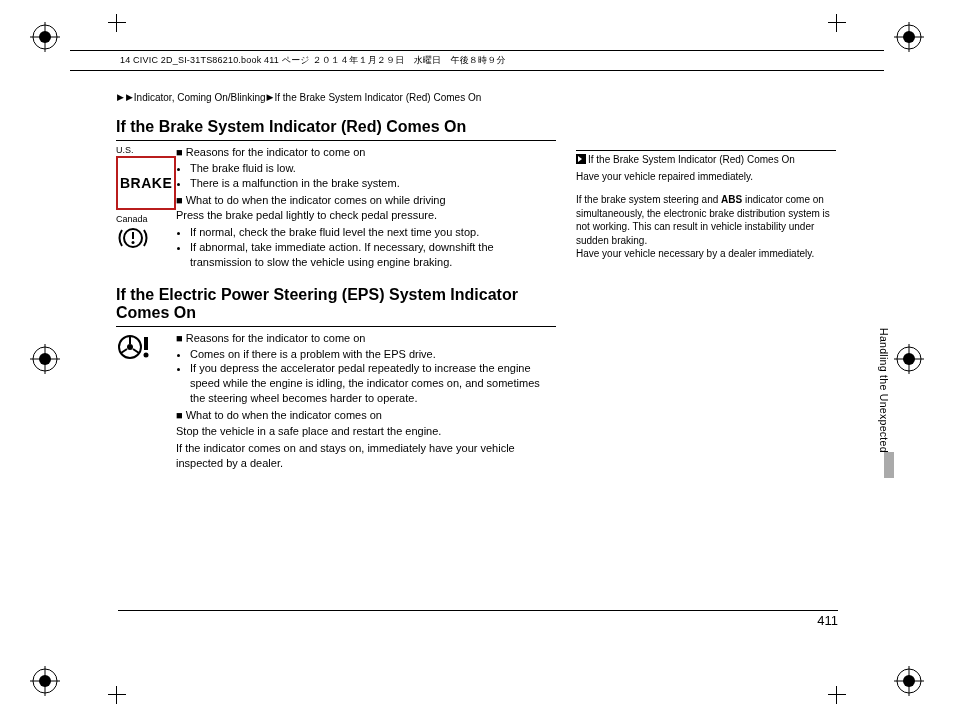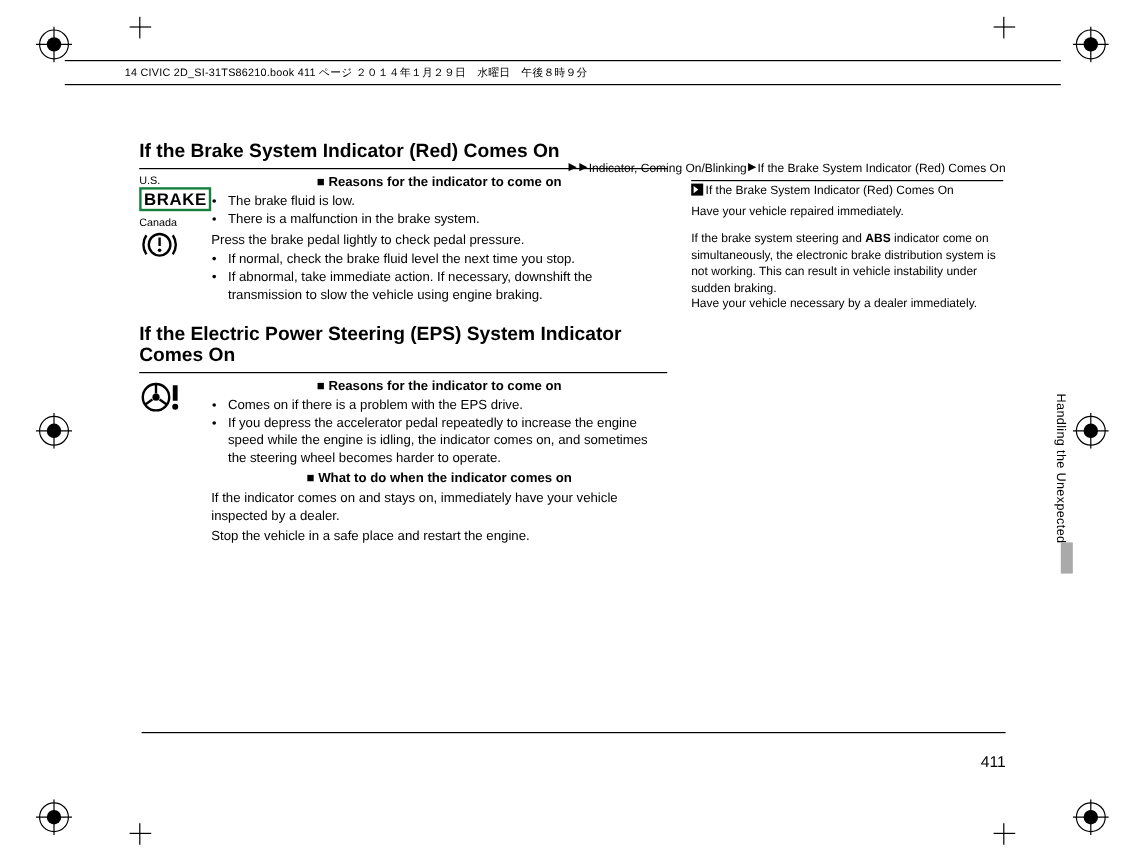--- a/index.html
+++ b/index.html
@@ -27,44 +27,44 @@
   .crosshair { position:absolute; width:18px; height:18px; }
   .crosshair::before, .crosshair::after { content:""; position:absolute; background:#000; }
   .crosshair::before { left:8px; top:0; width:1px; height:18px; }
   .crosshair::after  { left:0; top:8px; width:18px; height:1px; }
   .ch-tl { left:108px; top:14px; }
   .ch-tr { right:108px; top:14px; }
   .ch-bl { left:108px; bottom:14px; }
   .ch-br { right:108px; bottom:14px; }
 
   .bookline {
-    position:absolute; left:54px; right:70px; top:50px;
+    position:absolute; left:70px; right:70px; top:50px;
     border-top:0.5px solid #000; border-bottom:0.5px solid #000;
     padding:3px 50px 3px 50px;
     font-size:9px; letter-spacing:0.2px;
   }
 
   .breadcrumb {
     position:absolute; left:116px; right:116px; top:92px;
-    text-align:right; font-size:10px;margin-top:42px;
+    font-size:10px;
   }
   .breadcrumb .tri { display:inline-block; margin:0 1px; font-size:9px; vertical-align:1px;}
   .content {
     position:absolute; left:116px; top:118px; width:440px;
   }
   h2 {
     font-size:16px; font-weight:bold; margin:0 0 2px 0;
     border-bottom:1px solid #000; padding-bottom:4px;
   }
   .block { display:flex; margin-top:4px; }
   .icons { width:60px; text-align:left; font-size:9px; flex-shrink:0;}
-  .brakebox { border:2px solid #15803d; font-weight:bold; font-size:14px; letter-spacing:0.5px; padding:0 2px; display:inline-block; margin:1px 0 4px 0;}
+  .brakebox { border:2px solid #b91c1c; font-weight:bold; font-size:14px; letter-spacing:0.5px; padding:17px 2px; display:inline-block; margin:1px 0 4px 0;}
   .circ { display:inline-block; margin-top:2px; }
   .body { flex:1; font-size:11px; line-height:1.35; }
-  .sqhead { font-weight:bold;text-align:center; }
+  .sqhead { font-weight:normal; }
   .sqhead::before { content:"■ "; }
   ul.bul { margin:1px 0 2px 0; padding-left:14px; }
   ul.bul li { margin:0; list-style:disc; }
   .para { margin:1px 0 2px 0; }
 
   .sidecol {
     position:absolute; left:576px; top:150px; width:260px;
     font-size:10px; line-height:1.35;
   }
   .sidehead {
@@ -73,21 +73,21 @@
   .sidehead .chev { display:inline-block; width:10px; height:10px; background:#000; vertical-align:-1px; margin-right:2px; position:relative;}
   .sidehead .chev::after{content:"";position:absolute;left:2px;top:2px;border-left:4px solid #fff;border-top:3px solid transparent;border-bottom:3px solid transparent;}
   .sidetext { margin-bottom:10px; }
 
   .tab {
     position:absolute; right:64px; top:328px;
     writing-mode:vertical-rl; font-size:10.5px; letter-spacing:0.3px;
   }
   .tabbar { position:absolute; right:60px; top:452px; width:10px; height:26px; background:#aaa; }
 
-  .pagenum { position:absolute; right:116px; top:610px; font-size:13px; font-weight:500; border-top:1px solid #000; padding-top:16px; width:720px; text-align:right;}
+  .pagenum { position:absolute; right:116px; top:610px; font-size:13px; font-weight:500; border-top:1px solid #000; padding-top:2px; width:720px; text-align:right;}
 </style>
 </head>
 <body>
 
 <div class="regmark rm-tl">
     <svg viewBox="0 0 30 30">
       <circle cx="15" cy="15" r="12" fill="none" stroke="#000"></circle>
       <circle cx="15" cy="15" r="6" fill="#000"></circle>
       <line x1="15" y1="0" x2="15" y2="30" stroke="#000"></line>
       <line x1="0" y1="15" x2="30" y2="15" stroke="#000"></line>
@@ -160,20 +160,21 @@
             <circle cx="17" cy="16.5" r="1.5" fill="#000"></circle>
           </svg>
       </div>
     </div>
     <div class="body">
       <div class="sqhead">Reasons for the indicator to come on</div>
       <ul class="bul">
         <li>The brake fluid is low.</li>
         <li>There is a malfunction in the brake system.</li>
       </ul>
+      <div class="sqhead">What to do when the indicator comes on while driving</div>
       <div class="para">Press the brake pedal lightly to check pedal pressure.</div>
       <ul class="bul">
         <li>If normal, check the brake fluid level the next time you stop.</li>
         <li>If abnormal, take immediate action. If necessary, downshift the transmission to slow the vehicle using engine braking.</li>
       </ul>
     </div>
   </div>
 
   <h2 style="margin-top:14px">If the Electric Power Steering (EPS) System Indicator Comes On</h2>
   <div class="block">
@@ -190,22 +191,22 @@
           </svg>
       </div>
     </div>
     <div class="body">
       <div class="sqhead">Reasons for the indicator to come on</div>
       <ul class="bul">
         <li>Comes on if there is a problem with the EPS drive.</li>
         <li>If you depress the accelerator pedal repeatedly to increase the engine speed while the engine is idling, the indicator comes on, and sometimes the steering wheel becomes harder to operate.</li>
       </ul>
       <div class="sqhead">What to do when the indicator comes on</div>
+      <div class="para">Stop the vehicle in a safe place and restart the engine.</div>
       <div class="para">If the indicator comes on and stays on, immediately have your vehicle inspected by a dealer.</div>
-      <div class="para">Stop the vehicle in a safe place and restart the engine.</div>
     </div>
   </div>
 </div>
 
 <div class="sidecol">
   <div class="sidehead"><span class="chev"></span><span>If the Brake System Indicator (Red) Comes On</span></div>
   <div class="sidetext">
     <div>Have your vehicle repaired immediately.</div>
   </div>
   <div class="sidetext">

